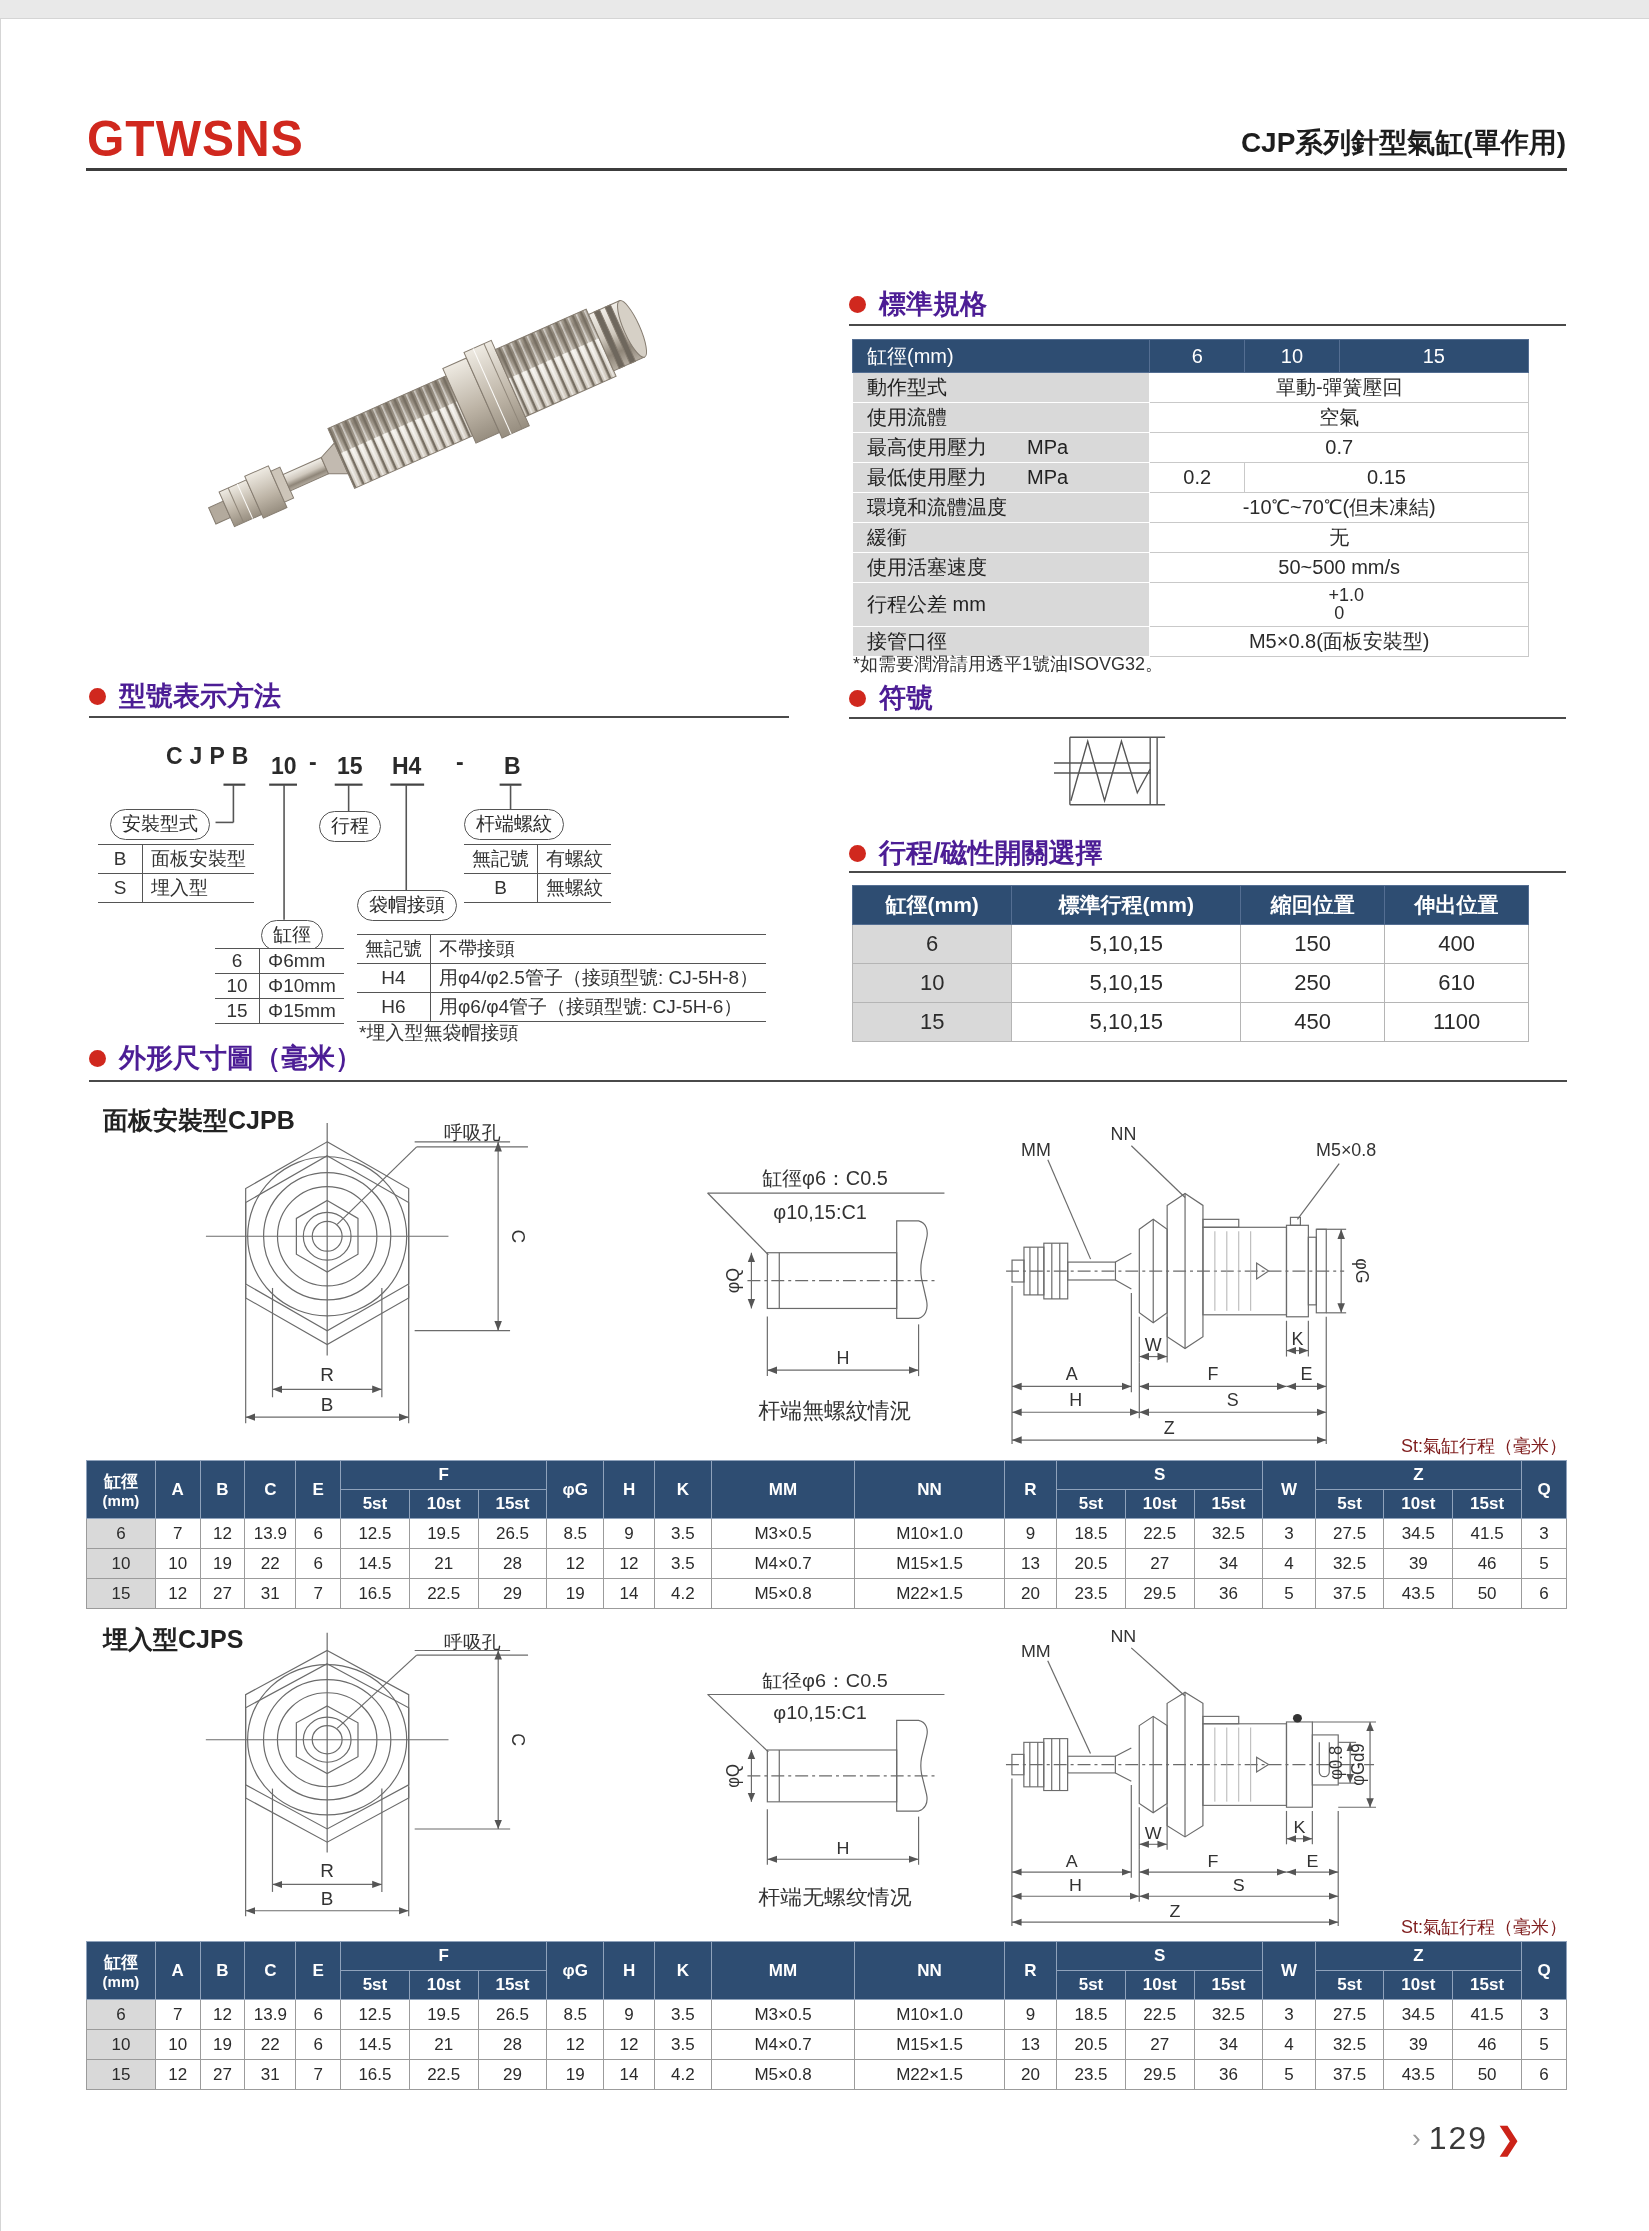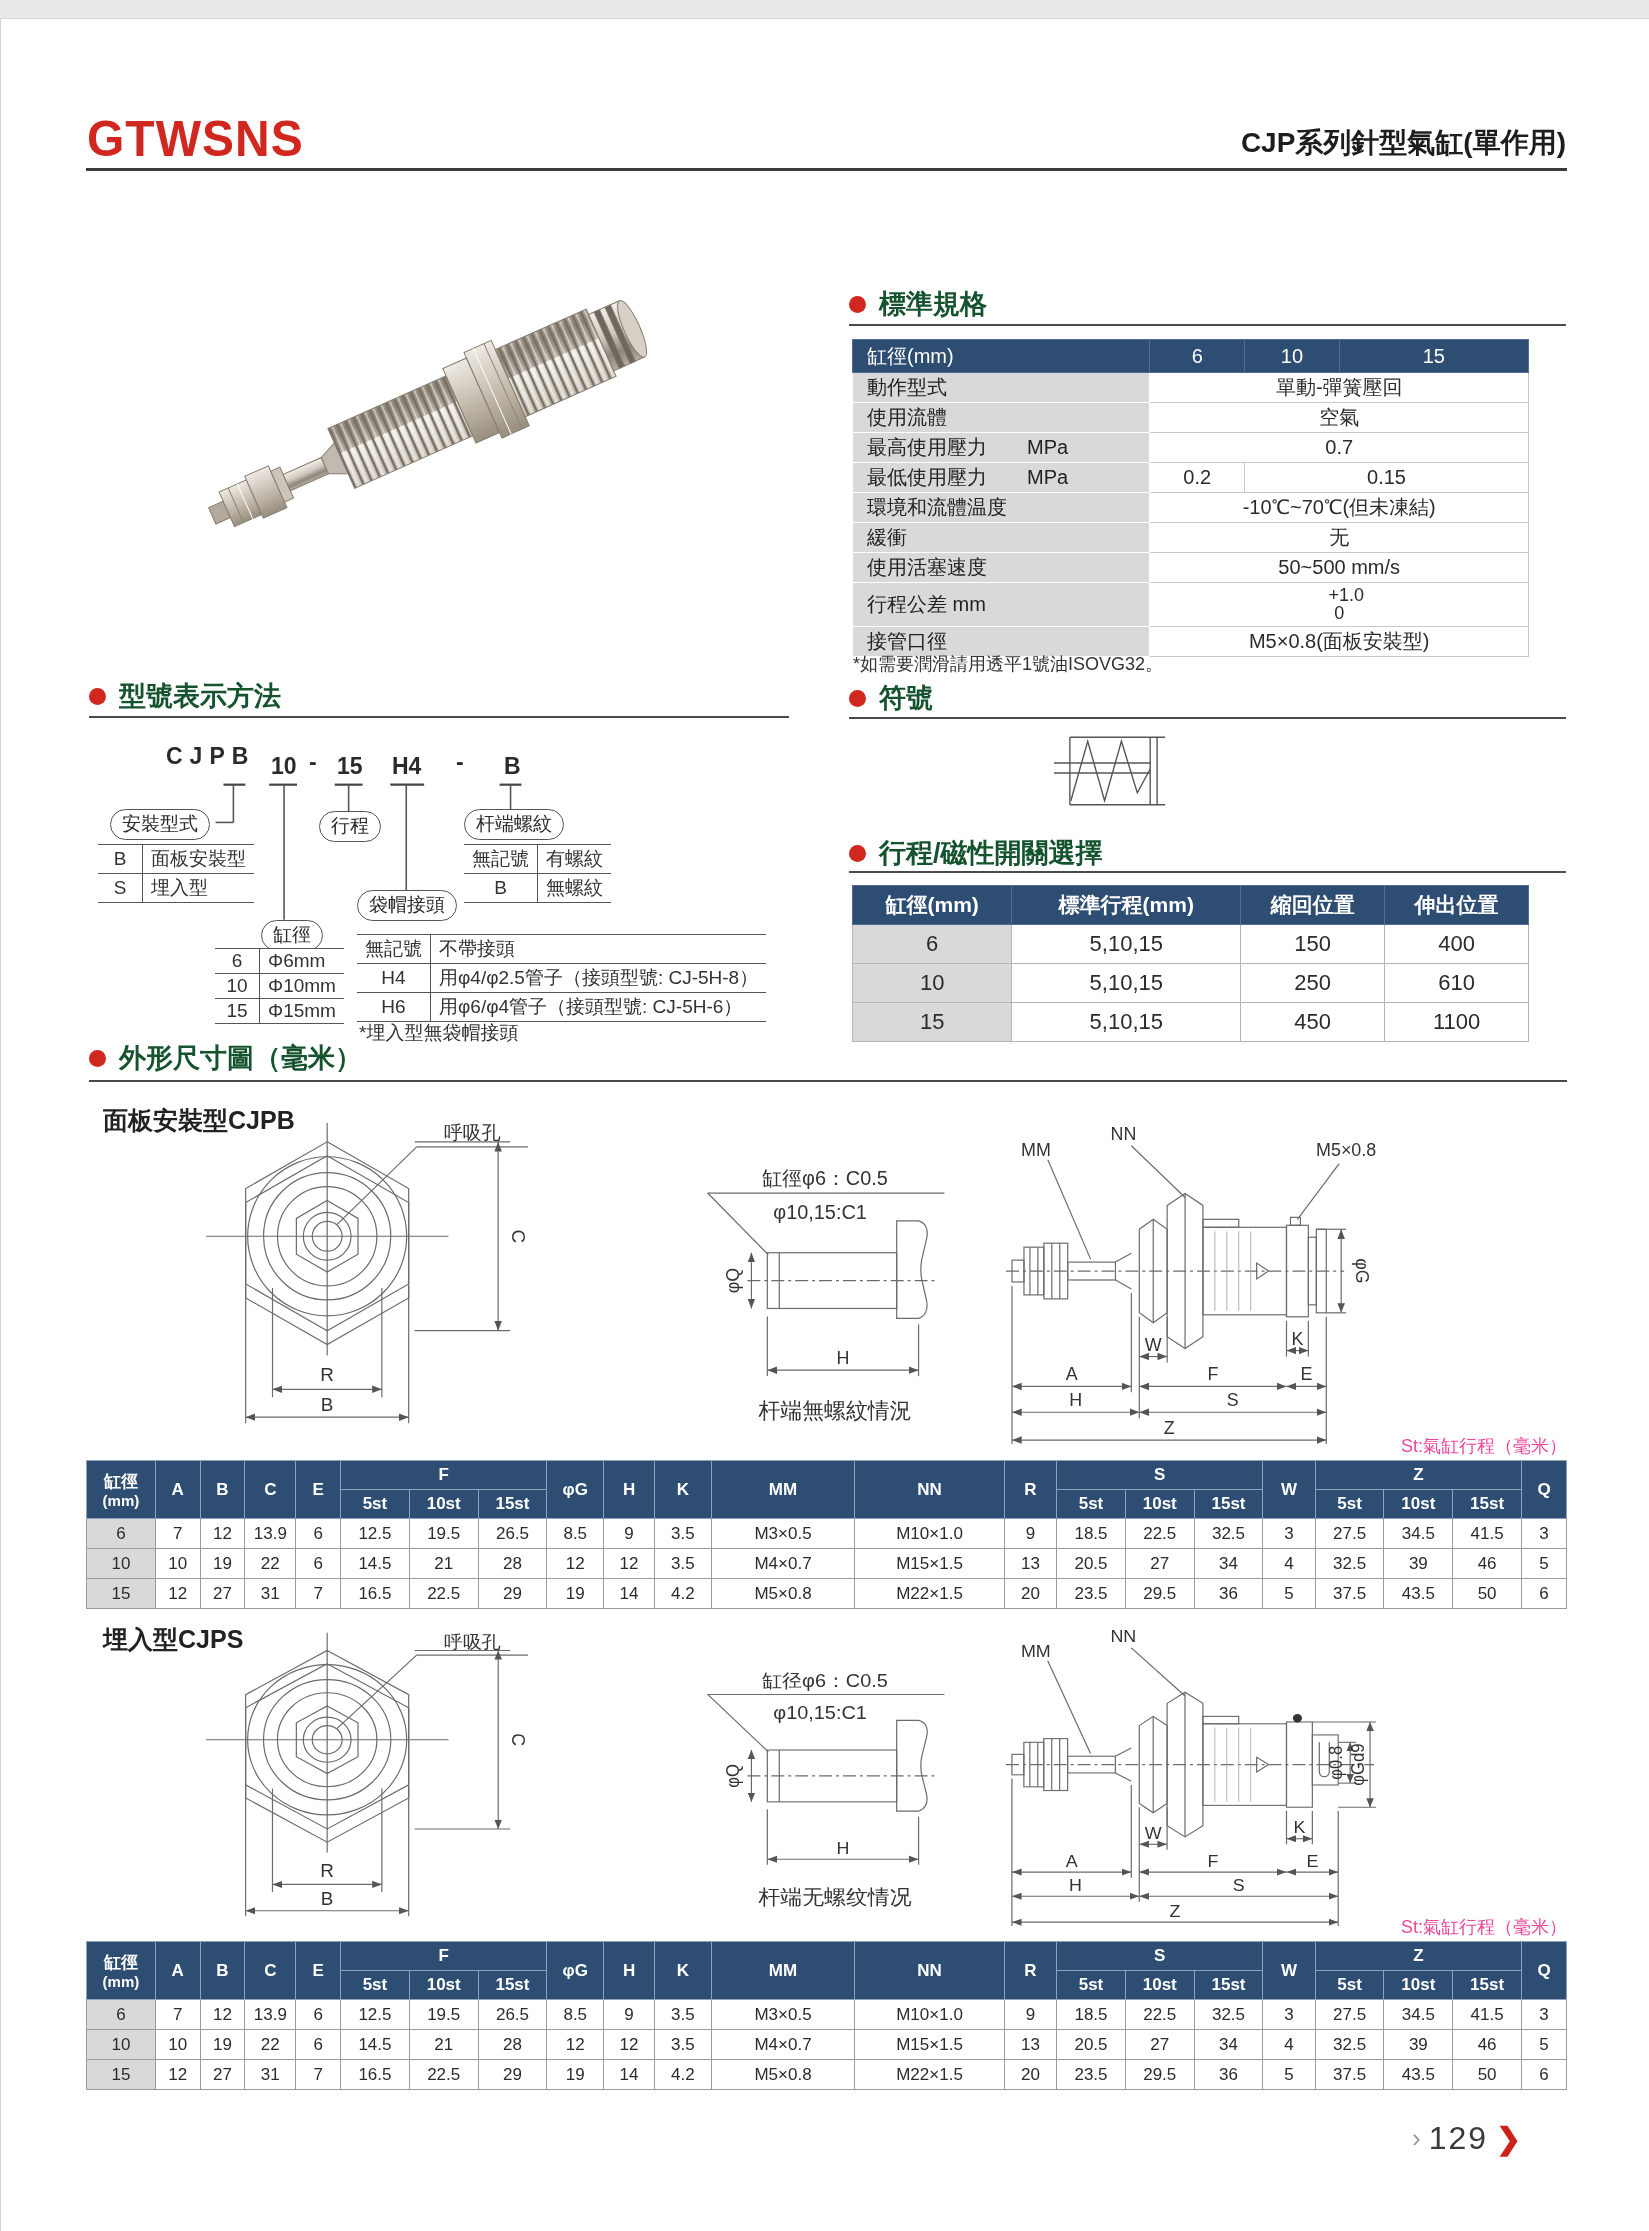--- a/index.html
+++ b/index.html
@@ -3,21 +3,21 @@
 <meta charset="utf-8">
 <style>
   html,body{margin:0;padding:0;background:#e9e9e9;}
   .page{position:relative;width:1650px;height:2232px;background:#fff;border:1px solid #d5d5d5;
         font-family:"Liberation Sans",sans-serif;color:#2b2b2b;overflow:hidden;margin:0 auto;}
   svg{font-family:inherit;}
   .abs{position:absolute;}
   .brand{font-size:48px;font-weight:800;color:#d0281e;letter-spacing:1px;transform:scaleY(1.06);}
   .doc-title{font-size:28px;font-weight:700;color:#1d1d1d;}
   .hrule{background:#3c3c3c;}
-  .stitle{display:flex;align-items:center;gap:13px;font-size:27px;font-weight:700;color:#14532d;}
+  .stitle{display:flex;align-items:center;gap:13px;font-size:27px;font-weight:700;color:#4c1d95;}
   .stitle .dot{width:17px;height:17px;border-radius:50%;background:#d0281e;flex:none;}
   .sline{position:absolute;height:2px;background:#4a4a4a;}
 
   
   table.spec{border-collapse:collapse;width:677px;font-size:20px;}
   .spec td{border:1px solid #c9c9c9;height:26px;text-align:center;padding:1px 4px;}
   .spec td.slabel{background:#d9d9d9;border-color:#fff;text-align:left;padding-left:14px;color:#222;}
   .spec tr.sphead td{background:#2e4d72;color:#fff;border-color:#546e92;height:30px;font-size:20px;}
   .spec tr.sphead td.slabel{background:#2e4d72;color:#fff;border-color:#546e92;}
   .spec .unit{margin-left:40px;}
@@ -43,21 +43,21 @@
   .tok{position:absolute;font-size:23px;font-weight:700;color:#2a2a2a;}
   .ls{letter-spacing:7px;}
   .bub{position:absolute;border:1.6px solid #555;border-radius:17px;padding:2px 11px;font-size:19px;
        color:#2a2a2a;background:#fff;white-space:nowrap;line-height:1.3;}
   table.mtab{border-collapse:collapse;font-size:19px;color:#333;position:absolute;background:#fff;}
   .mtab td{border-top:1.6px solid #555;border-bottom:1.6px solid #555;padding:1px 8px;white-space:nowrap;}
   .mtab td.k{border-right:1.6px solid #555;text-align:center;min-width:28px;}
   .mnote{position:absolute;font-size:19px;color:#333;}
 
   .sub-label{font-size:25px;font-weight:600;color:#222;}
-  .stnote{font-size:18px;color:#ec4899;text-align:right;}
+  .stnote{font-size:18px;color:#7f1d1d;text-align:right;}
   .footer{display:flex;align-items:center;gap:8px;}
   .footer .c1{color:#9a9a9a;font-size:26px;}
   .footer .pg{font-size:32px;color:#3a3a3a;letter-spacing:2px;}
   .footer .c2{color:#cc2318;font-size:30px;font-weight:700;}
 </style>
 </head>
 <body>
 
 
 

